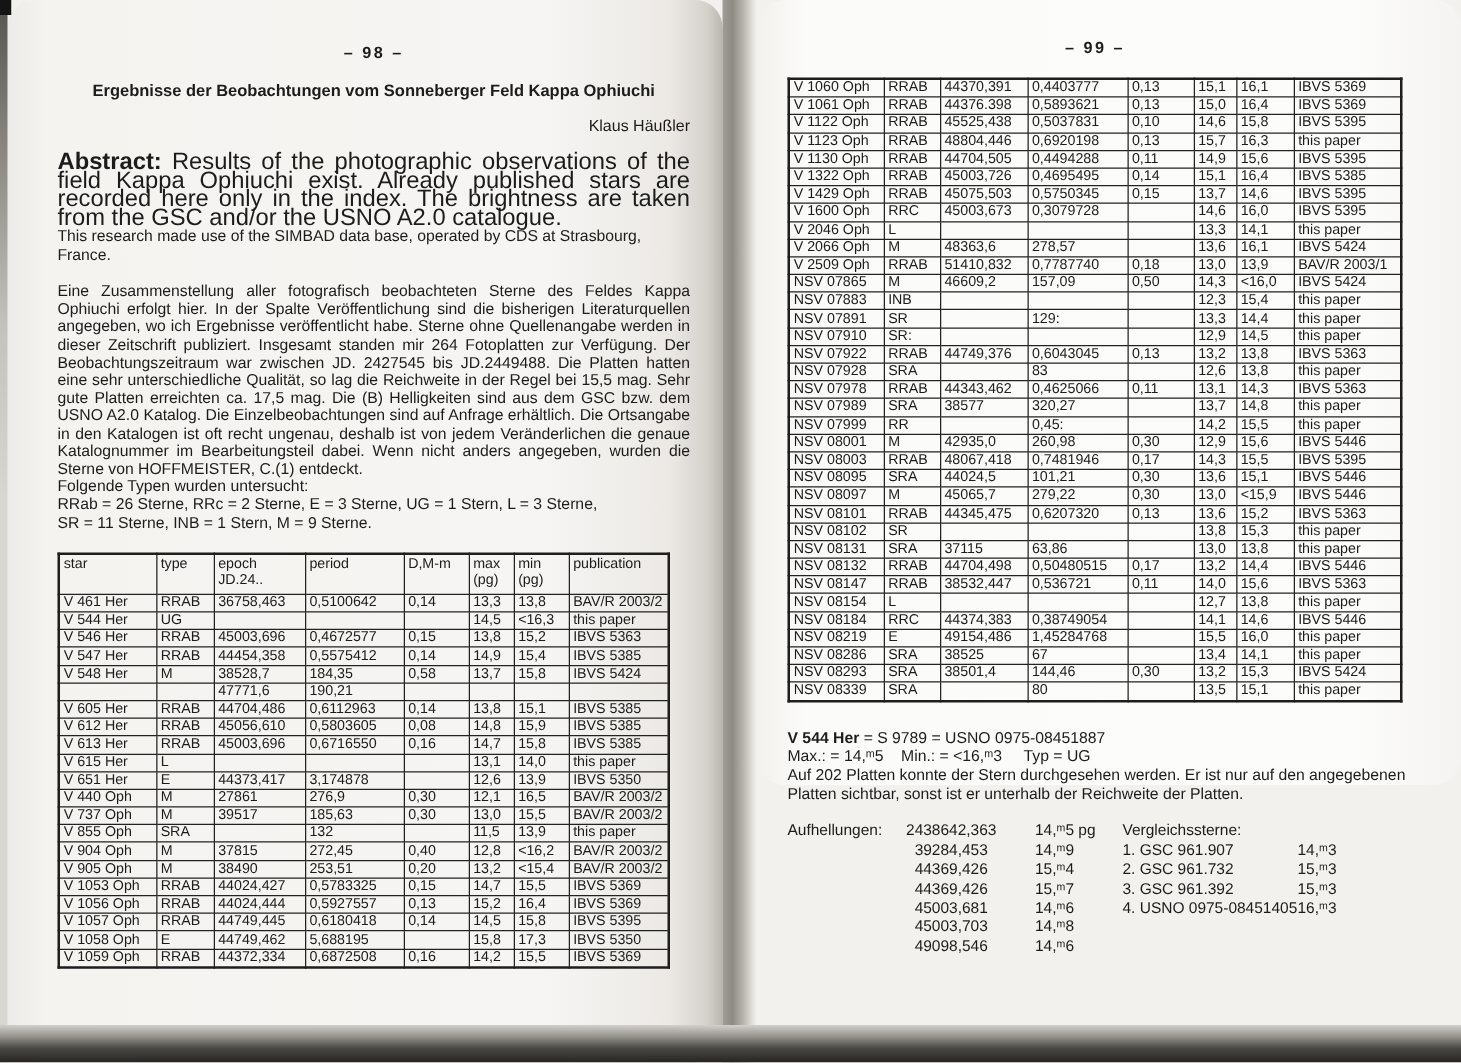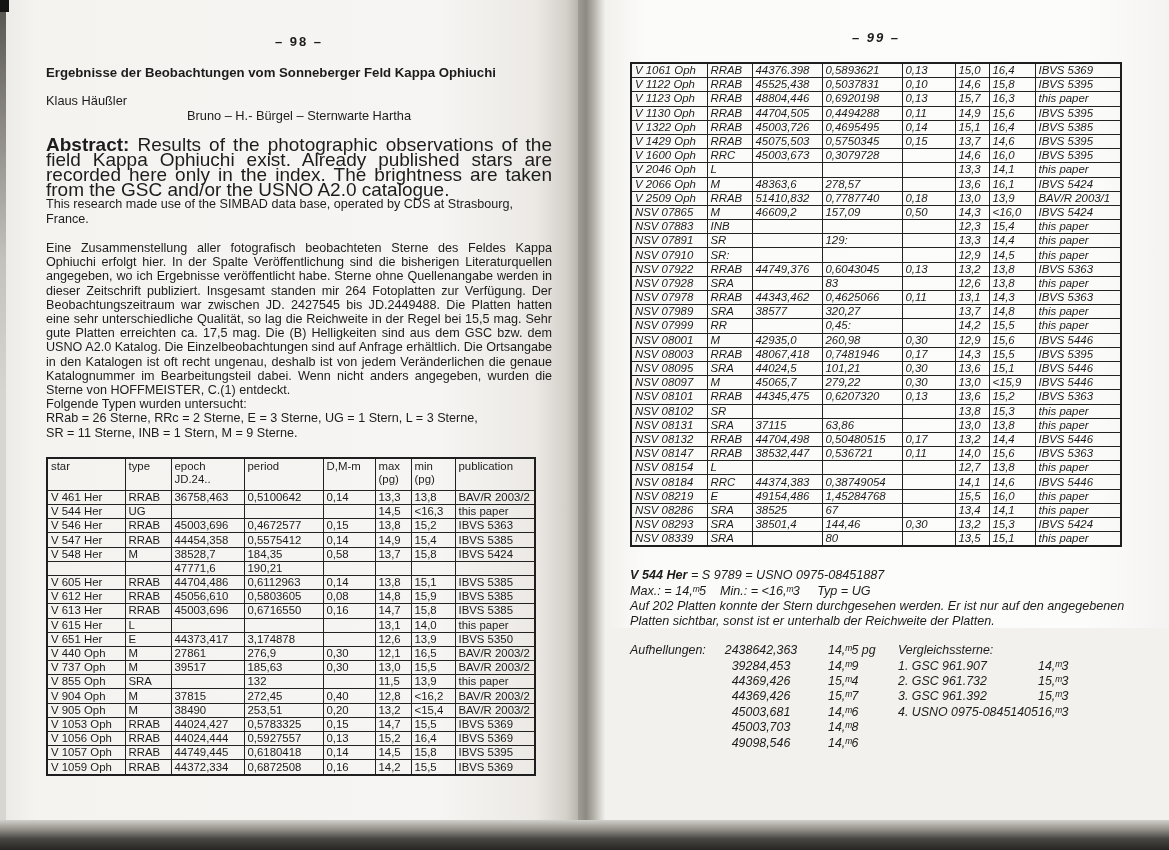--- a/index.html
+++ b/index.html
@@ -1,47 +1,46 @@
 <!DOCTYPE html>
 <html><head>
 <meta charset="utf-8">
 <style>
   html,body { margin:0; padding:0; }
   body { font-family:"Liberation Sans","DejaVu Sans",sans-serif; color:#1c1c1c; }
   .scan { position:relative; width:1169px; height:850px; background:#f2f1ee; overflow:hidden; }
 
   
-  .page { position:absolute; top:0; box-sizing:border-box; }
+  .page { position:absolute; top:0; box-sizing:border-box;border-radius:22px; }
   .page-left {
     left:6px; width:572px; height:850px;
     background:linear-gradient(90deg,#ecebe7 0px,#f4f3f0 30px,#f6f5f3 430px,#ece9e5 530px,#d4d1cb 560px,#b9b5ae 572px);
     padding:34px 26px 0 40px;
   }
   .gutter {
     position:absolute; top:0; left:578px; width:28px; height:850px;
     background:linear-gradient(90deg,#a09d96 0px,#8d8a83 8px,#b5b2ab 16px,#e2e0db 24px,#f4f3f0 28px);
   }
   .page-right {
     left:606px; width:563px; height:628px;
     background:linear-gradient(90deg,#f2f1ee 0px,#fbfbf9 40px,#fcfcfb 480px,#f4f3f1 563px);
     padding:30px 18px 0 24px;
-    font-style:italic;
   }
 
   
   .left-strip { position:absolute; left:0; top:0; width:6px; height:850px;
     background:linear-gradient(180deg,#55534e 0px,#8a8781 120px,#c4c2bc 260px,#d8d6d1 400px,#d8d6d1 850px); }
   .corner-tl { position:absolute; left:0; top:0; width:9px; height:12px; background:#141414; }
   .bottom-band { position:absolute; left:0; bottom:0; width:1169px; height:30px;
     background:linear-gradient(180deg,#d2d0cb 0%,#97948e 30%,#4a4844 62%,#262522 100%); }
 
   
   .page-num { text-align:center; font-size:13px; font-weight:bold; letter-spacing:2px; }
-  .title { margin:16px 0 0 0; font-size:13.2px; font-weight:bold; }
-  .author-line { margin-top:13px; text-align:left; font-size:12.8px; line-height:15px; }
+  .title { margin:16px 0 0 0; text-align:center; font-size:13.2px; font-weight:bold; }
+  .author-line { margin-top:13px; text-align:right; font-size:12.8px; line-height:15px; }
   .affil-line { text-align:center; font-size:12.8px; line-height:15px; }
   .abstract { margin:14px 0 0 0; font-size:19px; line-height:15px; text-align:justify; }
   .b { font-weight:bold; }
   .abstract-note { margin:0; font-size:12.6px; line-height:15px; }
   .body-par { margin:14px 0 0 0; font-size:12.6px; line-height:14.2px; text-align:justify; }
   .types-head, .types-line { margin:0; font-size:12.6px; line-height:14.2px; }
 
   
   .star-table { border-collapse:collapse; table-layout:fixed; margin-top:17px;
     font-size:11.4px; border:2px solid #1e1e1e; background:transparent; }
@@ -66,21 +65,20 @@
 </style>
 </head>
 <body>
 
 <div class="scan">
 
   <div class="page page-left">
     <div class="page-num">– 98 –</div>
     <div class="title">Ergebnisse der Beobachtungen vom Sonneberger Feld Kappa Ophiuchi</div>
     <div class="author-line">Klaus Häußler</div>
-    <div class="affil-line">Bruno – H.- Bürgel – Sternwarte Hartha</div>
 
     <p class="abstract"><span class="b">Abstract:</span> <span>Results of the photographic observations of the field  Kappa Ophiuchi exist. Already published stars are recorded here only in the index. The brightness are taken from the GSC and/or the USNO A2.0 catalogue.</span></p>
     <p class="abstract-note">This research made use of the SIMBAD data base, operated by CDS at Strasbourg, France.</p>
 
     <p class="body-par">Eine Zusammenstellung aller fotografisch beobachteten Sterne des Feldes Kappa Ophiuchi erfolgt hier. In der Spalte Veröffentlichung sind die bisherigen Literaturquellen angegeben, wo ich Ergebnisse veröffentlicht habe. Sterne ohne Quellenangabe werden in dieser Zeitschrift publiziert. Insgesamt standen mir 264 Fotoplatten zur Verfügung. Der Beobachtungszeitraum war zwischen JD. 2427545 bis JD.2449488. Die Platten hatten eine sehr unterschiedliche Qualität, so lag die Reichweite in der Regel bei 15,5 mag. Sehr gute Platten erreichten ca. 17,5 mag. Die (B) Helligkeiten sind aus dem GSC bzw. dem USNO A2.0 Katalog. Die Einzelbeobachtungen sind auf Anfrage erhältlich. Die Ortsangabe in den Katalogen ist oft recht ungenau, deshalb ist von jedem Veränderlichen die genaue Katalognummer im Bearbeitungsteil dabei. Wenn nicht anders angegeben, wurden die Sterne von HOFFMEISTER, C.(1) entdeckt.</p>
     <p class="types-head">Folgende Typen wurden untersucht:</p>
     <p class="types-line">RRab = 26 Sterne, RRc = 2 Sterne, E = 3 Sterne, UG = 1 Stern, L = 3 Sterne,</p>
     <p class="types-line">SR = 11 Sterne, INB = 1 Stern, M = 9 Sterne.</p>
 
     <table class="star-table">
@@ -310,20 +308,30 @@
             <td>V 1057 Oph</td>
             <td>RRAB</td>
             <td>44749,445</td>
             <td>0,6180418</td>
             <td>0,14</td>
             <td>14,5</td>
             <td>15,8</td>
             <td>IBVS 5395</td>
           </tr>
           <tr>
+            <td>V 1058 Oph</td>
+            <td>E</td>
+            <td>44749,462</td>
+            <td>5,688195</td>
+            <td></td>
+            <td>15,8</td>
+            <td>17,3</td>
+            <td>IBVS 5350</td>
+          </tr>
+          <tr>
             <td>V 1059 Oph</td>
             <td>RRAB</td>
             <td>44372,334</td>
             <td>0,6872508</td>
             <td>0,16</td>
             <td>14,2</td>
             <td>15,5</td>
             <td>IBVS 5369</td>
           </tr>
         </tbody>
@@ -341,20 +349,30 @@
           <col style="width:45px">
           <col style="width:70px">
           <col style="width:80px">
         <col style="width:53px">
           <col style="width:34px">
           <col style="width:46px">
           <col style="width:86px">
       </colgroup>
       <tbody id="right-tbody">
           <tr>
+            <td>V 1060 Oph</td>
+            <td>RRAB</td>
+            <td>44370,391</td>
+            <td>0,4403777</td>
+            <td>0,13</td>
+            <td>15,1</td>
+            <td>16,1</td>
+            <td>IBVS 5369</td>
+          </tr>
+          <tr>
             <td>V 1061 Oph</td>
             <td>RRAB</td>
             <td>44376.398</td>
             <td>0,5893621</td>
             <td>0,13</td>
             <td>15,0</td>
             <td>16,4</td>
             <td>IBVS 5369</td>
           </tr>
           <tr>

